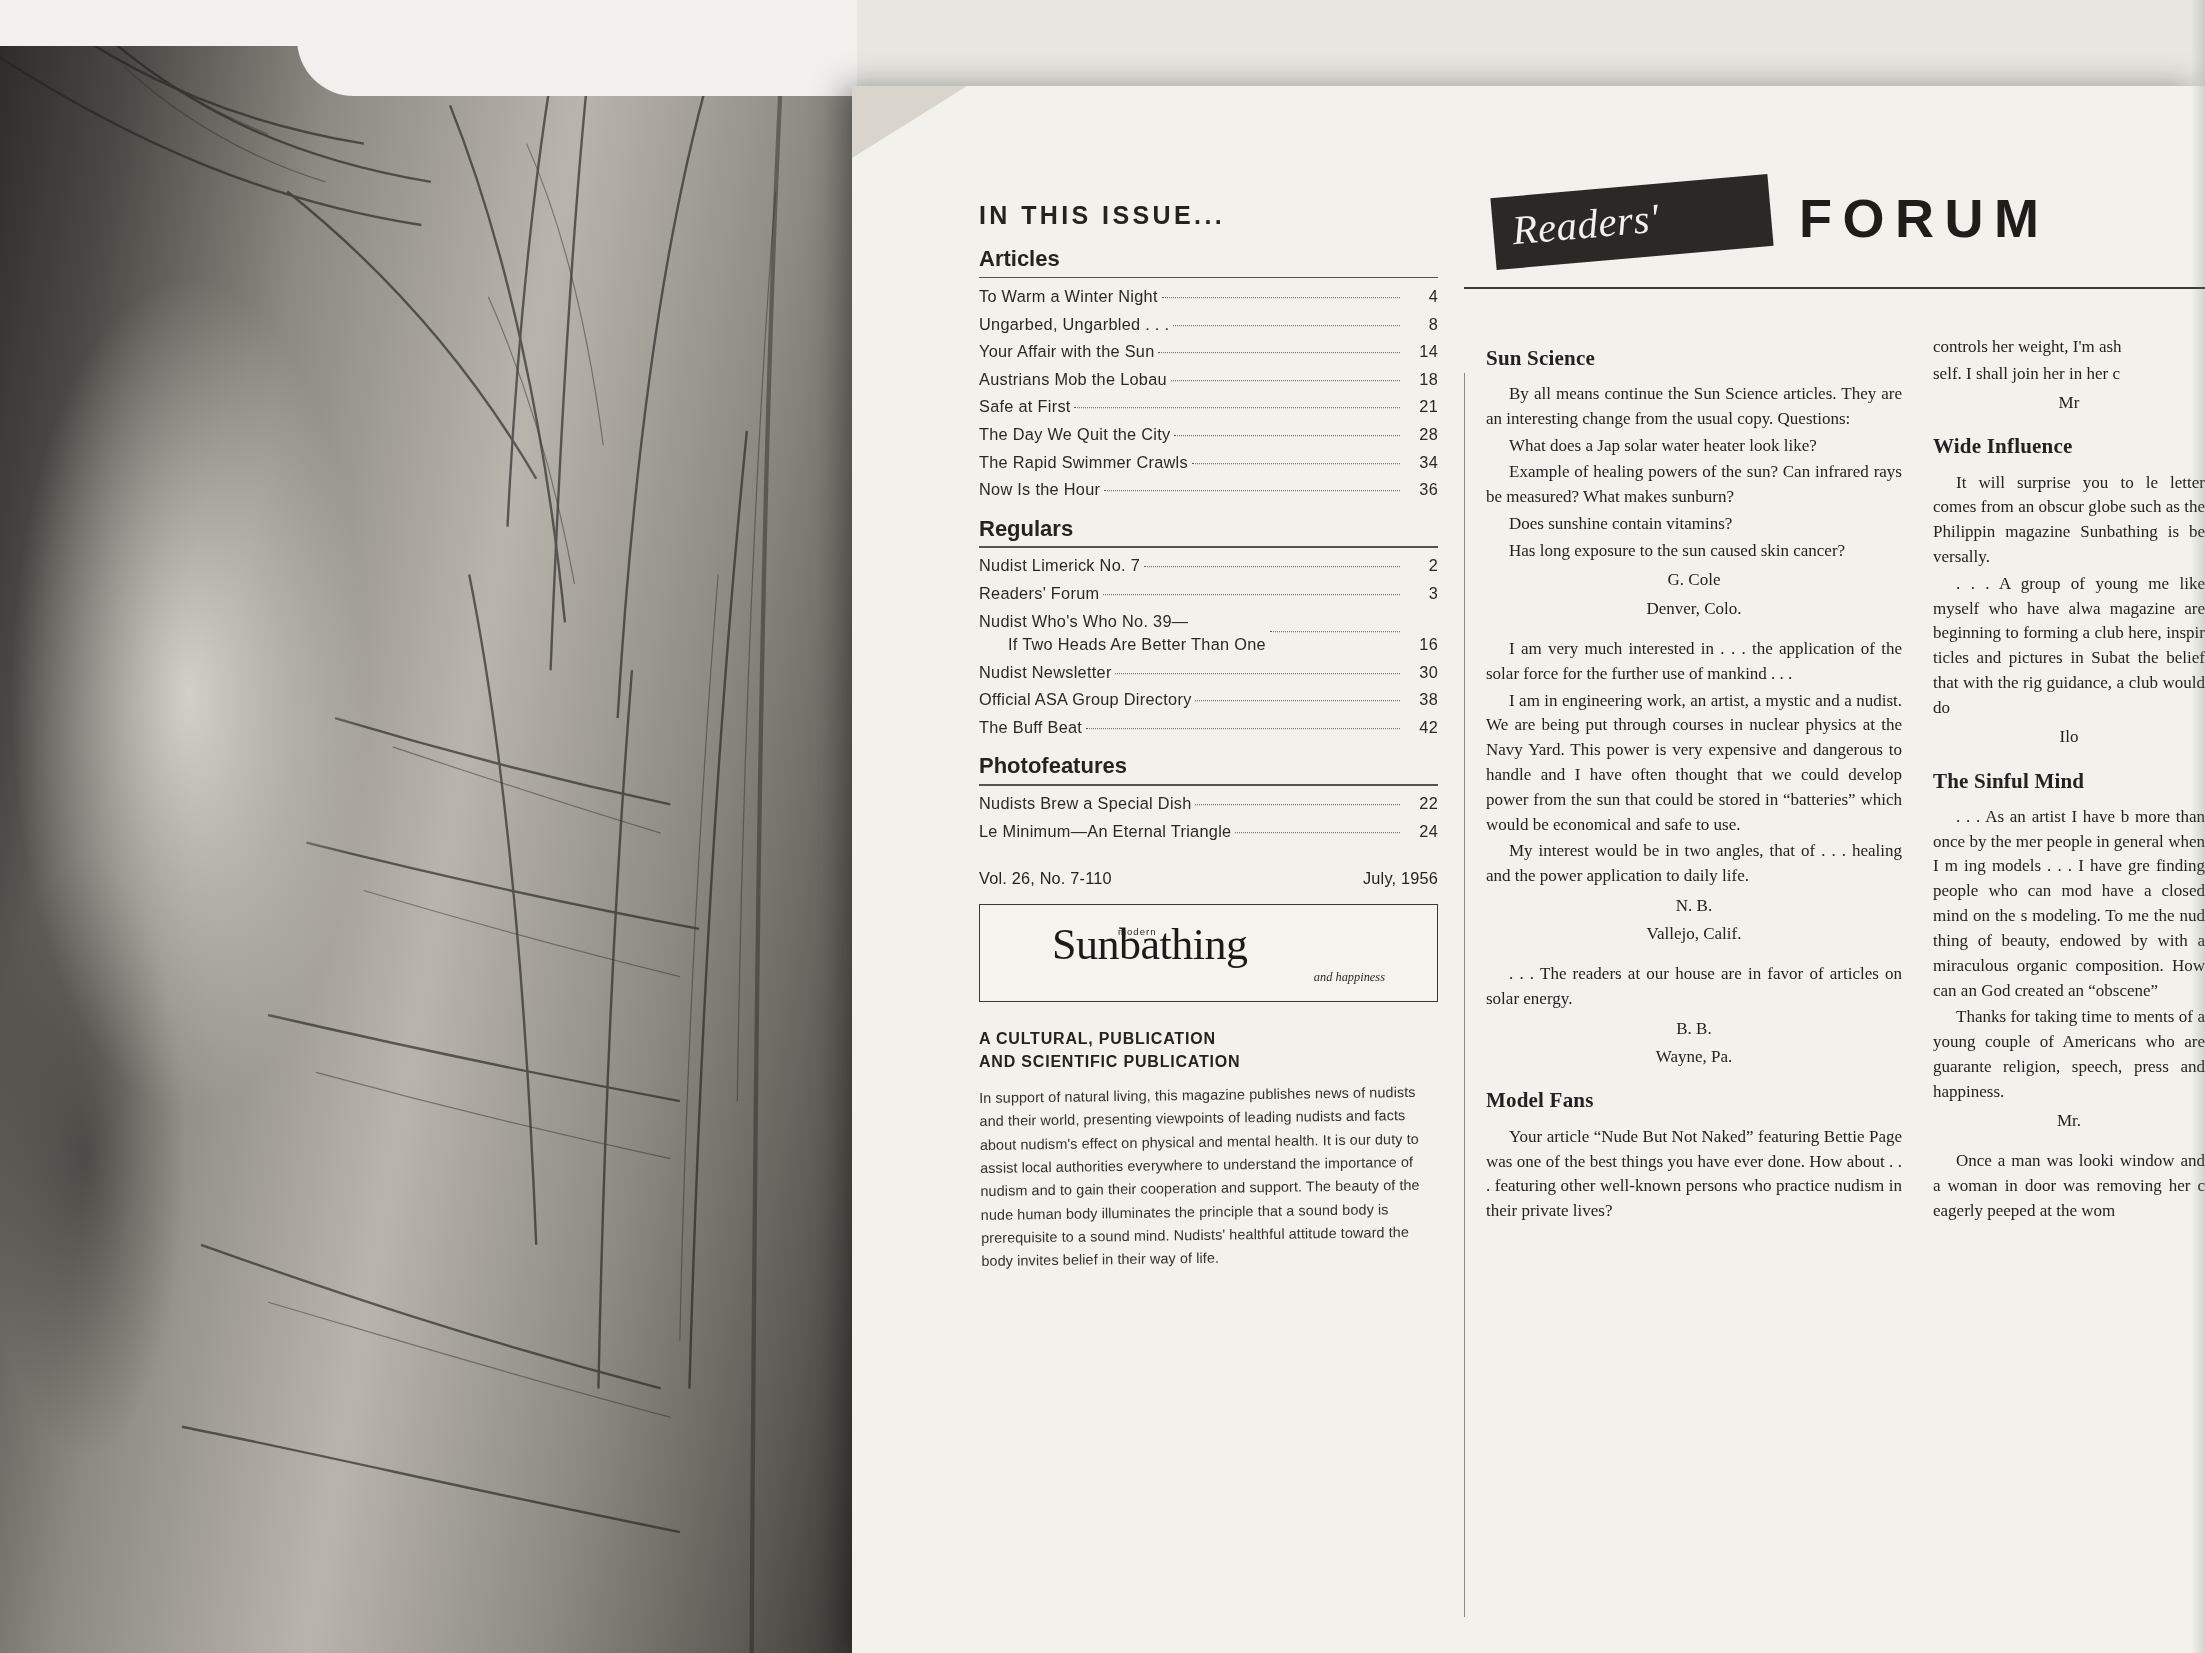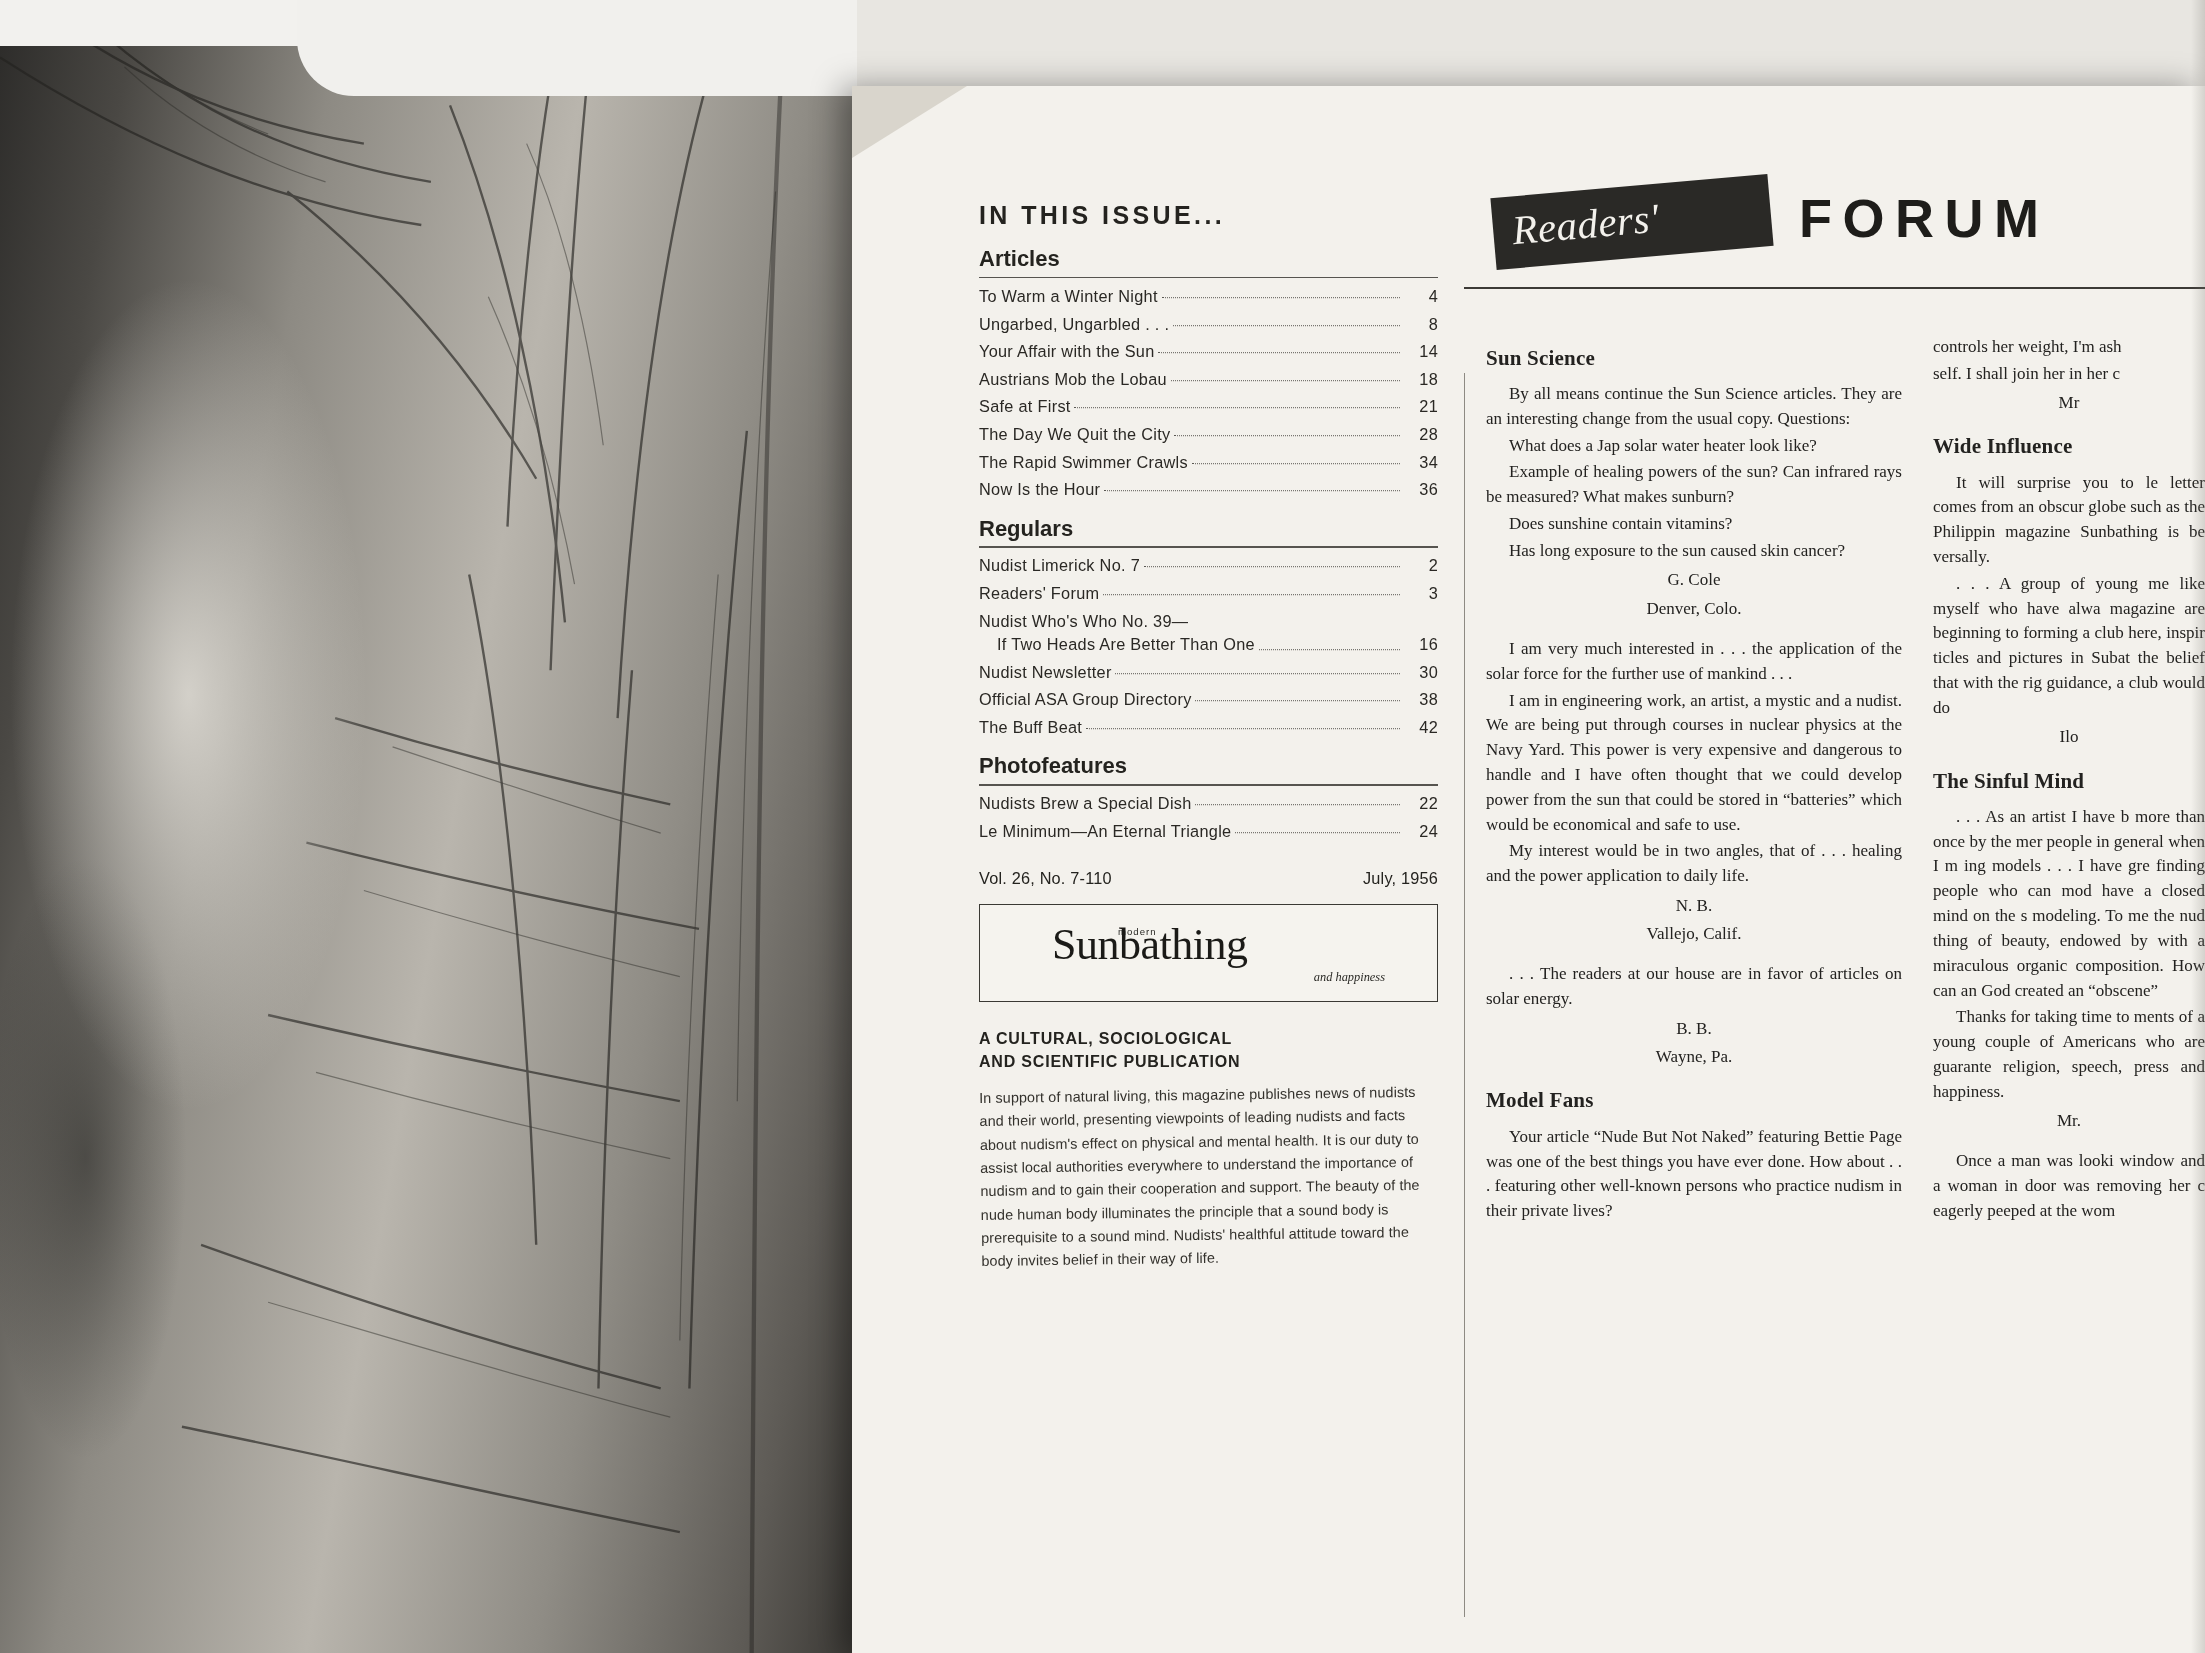--- a/index.html
+++ b/index.html
@@ -143,22 +143,22 @@
     width: 34px;
     text-align: right;
     white-space: nowrap;
   }
   .toc-row.two-line {
     display: block;
     margin-bottom: 2.9px;
   }
   .toc-row .sub-line {
     display: flex;
-    align-items: flex-end;
-    margin-left: 18px;
+    align-items: flex-start;
+    margin-left: 29px;
     margin-top: 4.8px;
   }
 
   .volume-row {
     display: flex;
     justify-content: space-between;
     font-size: 16.3px;
     color: #24231f;
     margin-top: 28px;
     letter-spacing: 0.2px;
@@ -445,21 +445,21 @@
       <span>July, 1956</span>
     </div>
 
     <div class="logo-box">
       <span class="logo-modern">modern</span>
       <span class="logo-sun">Sunbathing</span>
       <span class="logo-and">and happiness</span>
     </div>
 
     <div class="cultural">
-      <div>A CULTURAL, SOCIOLOGICAL</div>
+      <div>A CULTURAL, PUBLICATION</div>
       <div>AND SCIENTIFIC PUBLICATION</div>
     </div>
 
     <div class="blurb">In support of natural living, this magazine publishes news of nudists and their world, presenting viewpoints of leading nudists and facts about nudism's effect on physical and mental health. It is our duty to assist local authorities everywhere to understand the importance of nudism and to gain their cooperation and support. The beauty of the nude human body illuminates the principle that a sound body is prerequisite to a sound mind. Nudists' healthful attitude toward the body invites belief in their way of life.</div>
   </div>
 
   <div class="vert-rule"></div>
 
   <div class="forum-head">
     <div class="readers-badge"></div>

